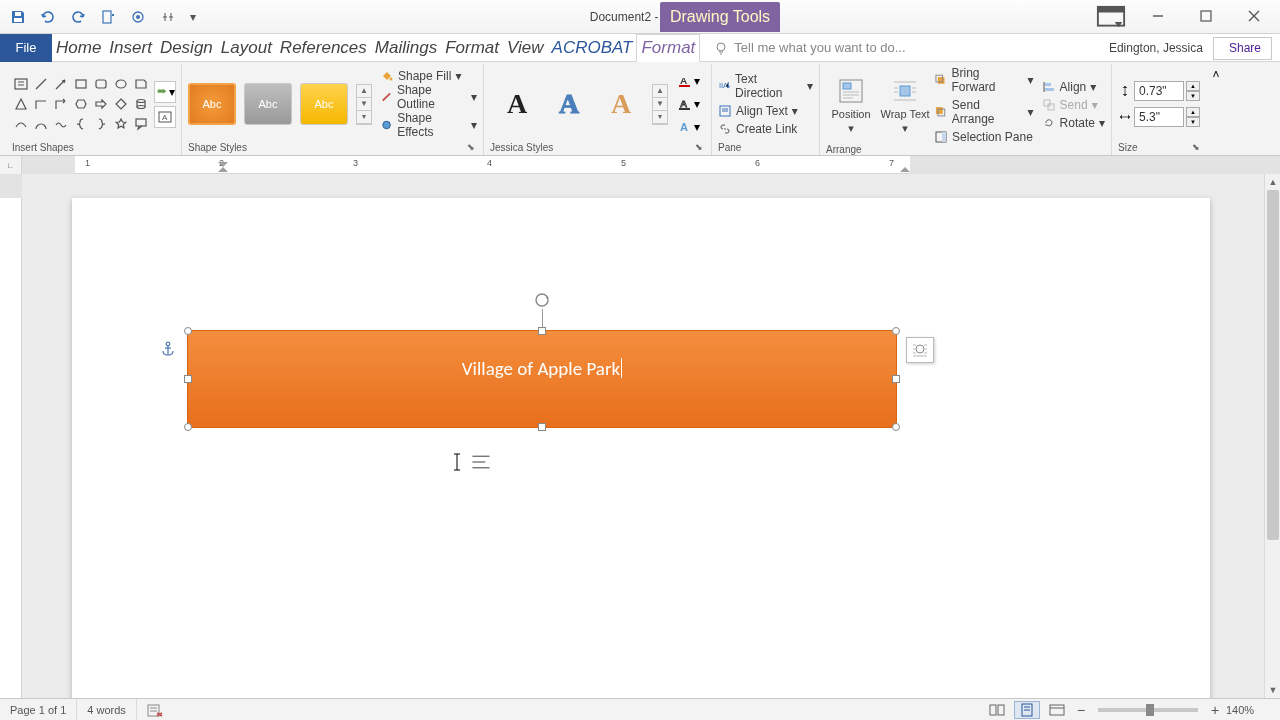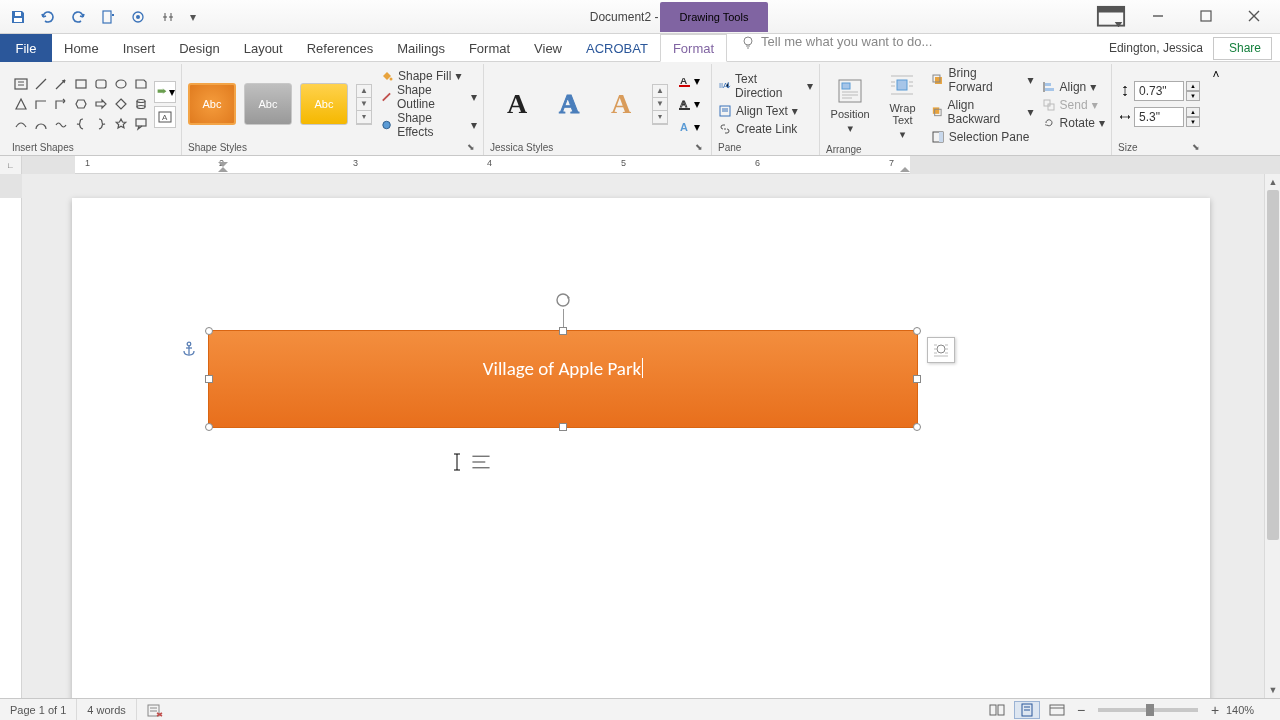--- a/index.html
+++ b/index.html
@@ -4,37 +4,37 @@
 <style>
 * { margin: 0; padding: 0; box-sizing: border-box; font-family: "Segoe UI", Tahoma, sans-serif; }
 body { background: #fff; width: 1280px; height: 720px; overflow: hidden; position: relative; font-size: 12px; }
 
 
 .titlebar { height: 34px; background: linear-gradient(#fdfdfd,#f3f3f3); display: flex; align-items: center; border-bottom: 1px solid #d4d4d4; position: relative; }
 .qat { display: flex; gap: 10px; padding-left: 8px; align-items: center; }
 .qat-btn { width: 20px; height: 20px; display: flex; align-items: center; justify-content: center; color: #555; }
 .qat-btn svg { width: 16px; height: 16px; }
 .title-center { position: absolute; left: 50%; transform: translateX(-50%); font-size: 12px; color: #444; }
-.contextual-tab { position: absolute; left: 660px; top: 2px; height: 30px; width: 108px; background: #8064a2; color: #000000; display: flex; align-items: center; justify-content: center; font-size: 11px; border-radius: 2px 2px 0 0; }
+.contextual-tab { position: absolute; left: 660px; top: 2px; height: 30px; width: 120px; background: #8064a2; color: #fef9c3; display: flex; align-items: center; justify-content: center; font-size: 16px; border-radius: 2px 2px 0 0; }
 .window-controls { position: absolute; right: 6px; top: 4px; display: flex; gap: 8px; align-items: center; }
 .win-ctrl { width: 40px; height: 24px; display: flex; align-items: center; justify-content: center; color: #555; }
 .win-ctrl svg { width: 12px; height: 12px; }
 .ribbon-display { width: 30px; height: 22px; display: flex; align-items: center; justify-content: center; color: #555; margin-right: 4px; }
 
 
-.tabs-row { height: 28px; background: #fff; display: flex; align-items: flex-start; border-bottom: 1px solid #d4d4d4; position: relative; }
+.tabs-row { height: 28px; background: #fff; display: flex; align-items: center; border-bottom: 1px solid #d4d4d4; position: relative; }
 .file-tab { width: 52px; height: 28px; background: #2b579a; color: #fff; display: flex; align-items: center; justify-content: center; font-size: 13px; }
-.tab { padding: 0 12px; height: 28px; display: flex; align-items: center; font-size: 13px; color: #444; cursor: pointer; }
+.tab { padding: 0 4px; height: 28px; display: flex; align-items: center; font-size: 17px; color: #444; cursor: pointer; font-style: italic; }
 .tab.acrobat { color: #2b579a; }
 .tab.active-format { background: #fff; border: 1px solid #d4d4d4; border-bottom: 1px solid #fff; color: #8064a2; position: relative; z-index: 2; margin-bottom: -1px; }
 .tell-me { display: flex; align-items: center; gap: 6px; padding-left: 14px; color: #888; font-size: 13px; }
 .tell-me svg { width: 14px; height: 14px; }
 .user-area { position: absolute; right: 8px; top: 0; height: 28px; display: flex; align-items: center; gap: 10px; }
 .user-name { font-size: 12px; color: #444; }
-.share-btn { height: 23px; padding: 0 10px; background: #fff; border: 1px solid #c8c8c8; display: flex; align-items: center; gap: 5px; font-size: 12px; color: #15803d; }
+.share-btn { height: 23px; padding: 0 10px; background: #fff; border: 1px solid #c8c8c8; display: flex; align-items: center; gap: 5px; font-size: 12px; color: #4c1d95; }
 
 
 .ribbon { height: 94px; background: #f3f3f3; border-bottom: 1px solid #c8c8c8; display: flex; padding: 2px 6px 0 6px; }
 .group { border-right: 1px solid #dadada; padding: 2px 6px 0 6px; display: flex; flex-direction: column; justify-content: space-between; }
 .group-body { flex: 1; display: flex; align-items: center; }
 .group-label { font-size: 10px; color: #555; padding-bottom: 2px; position: relative; }
 .group-launcher { position: absolute; right: -2px; bottom: 1px; width: 12px; height: 12px; font-size: 9px; color: #666; }
 
 
 .shapes-gallery { display: grid; grid-template-columns: repeat(7, 18px); grid-template-rows: repeat(3, 18px); gap: 2px; }
@@ -94,21 +94,21 @@
 .ruler-indent { position: absolute; top: 4px; }
 
 
 .doc-area { position: absolute; top: 174px; left: 0; right: 0; bottom: 22px; background: #ececec; display: flex; }
 .v-ruler { width: 22px; background: #fff; border-right: 1px solid #d4d4d4; position: relative; }
 .v-ruler .gray-top { position: absolute; left: 0; top: 0; width: 22px; height: 24px; background: #e3e3e3; }
 .doc-scroll { flex: 1; position: relative; overflow: hidden; }
 .page { position: absolute; left: 50px; top: 24px; width: 1138px; height: 1470px; background: #fff; box-shadow: 0 2px 6px rgba(0,0,0,0.25); }
 
 
-.shape-obj { position: absolute; left: 136px; top: 132px; width: 710px; height: 98px; background: linear-gradient(180deg, #f38e3e, #e86f1c); border: 1px solid #d96512; display: flex; align-items: flex-start; justify-content: center; padding-top: 26px; text-align: right; }
+.shape-obj { position: absolute; left: 115px; top: 132px; width: 710px; height: 98px; background: linear-gradient(180deg, #f38e3e, #e86f1c); border: 1px solid #d96512; display: flex; align-items: flex-start; justify-content: center; padding-top: 26px; text-align: right; }
 .shape-text { color: #fff; font-size: 19px; font-family: Calibri, sans-serif; }
 .shape-text::after { content: ""; display: inline-block; width: 1px; height: 20px; background: #fff; margin-left: 1px; vertical-align: -3px; animation: blink 1s steps(1) infinite; }
 @keyframes blink { 50% { opacity: 0; } }
 
 .sel-handle { position: absolute; width: 8px; height: 8px; background: #fff; border: 1px solid #888; }
 .sel-handle.c { border-radius: 50%; }
 .rotate-handle { position: absolute; left: 50%; top: -40px; transform: translateX(-50%); width: 18px; height: 18px; }
 .rotate-handle svg { width: 18px; height: 18px; }
 .rotate-line { position: absolute; left: 50%; top: -22px; width: 1px; height: 18px; background: #999; }
 .anchor-icon { position: absolute; left: -28px; top: 10px; width: 16px; height: 16px; color: #5a7fb5; }
@@ -465,21 +465,21 @@
         <span>Wrap Text</span>▾
       </div>
       <div class="arrange-cmds">
         <div class="cmd-row"><svg viewBox="0 0 14 14">
               <rect x="4" y="4" width="7" height="7" fill="#e8a33d"></rect>
               <rect x="2" y="2" width="7" height="7" fill="none" stroke="#888"></rect>
             </svg><span>Bring Forward</span> ▾</div>
         <div class="cmd-row"><svg viewBox="0 0 14 14">
               <rect x="2" y="2" width="7" height="7" fill="#e8a33d"></rect>
               <rect x="4" y="4" width="7" height="7" fill="none" stroke="#888"></rect>
-            </svg><span>Align Backward</span> ▾</div>
+            </svg><span>Send Arrange</span> ▾</div>
         <div class="cmd-row">
             <svg viewBox="0 0 14 14">
               <rect x="2" y="2" width="10" height="10" fill="none" stroke="#555"></rect>
               <rect x="8" y="2" width="4" height="10" fill="#c8d8ec"></rect>
             </svg>
             <span>Selection Pane</span>
           </div>
       </div>
       <div class="arrange-cmds2">
         <div class="cmd-row"><svg viewBox="0 0 14 14">

